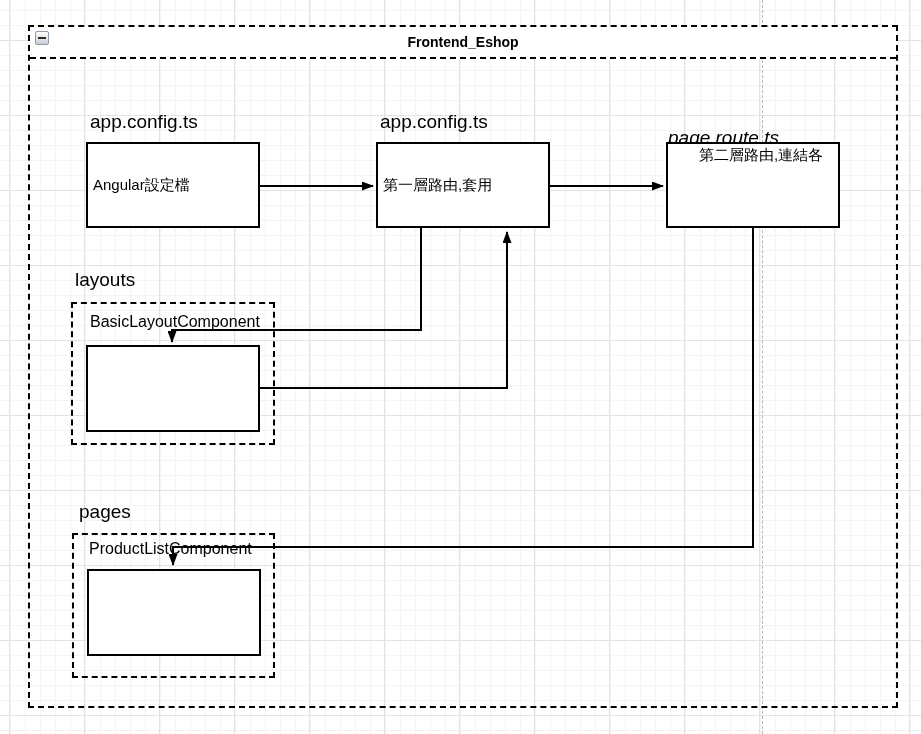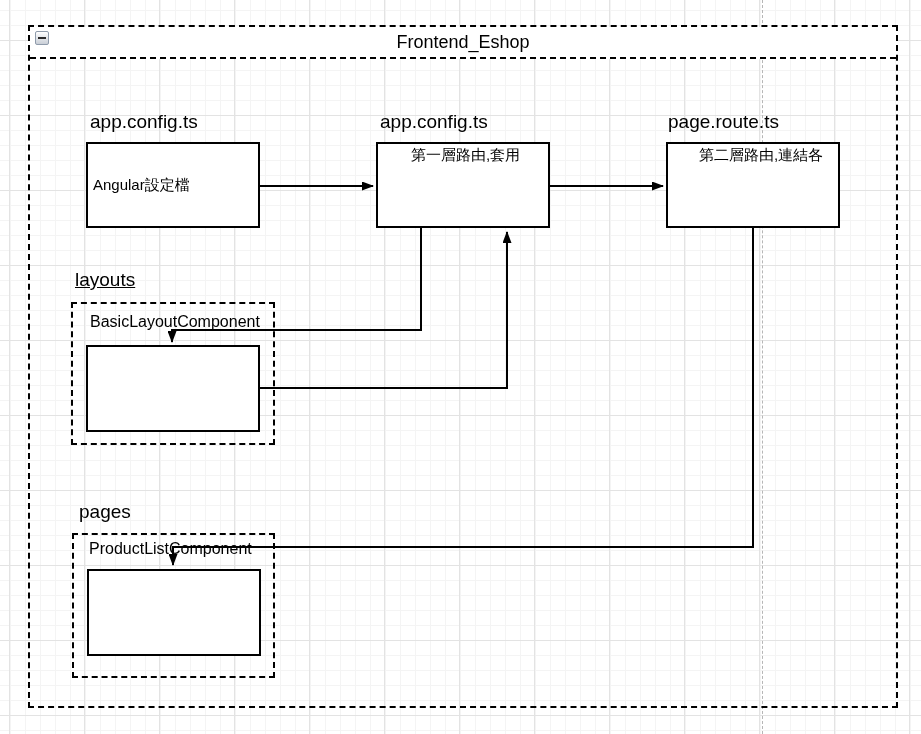--- a/index.html
+++ b/index.html
@@ -25,45 +25,45 @@
   }
 
   .frame {
     position: absolute; left: 28px; top: 25px; width: 870px; height: 683px;
     border: 2px dashed #000000;
   }
   .frame-titlebar {
     height: 32px; border-bottom: 2px dashed #000000; background: #ffffff;
     position: relative; display: flex; align-items: center; justify-content: center;
   }
-  .frame-title { font-weight: normal; font-size: 18px; }
+  .frame-title { font-weight: bold; font-size: 14px; }
   .collapse-btn {
     position: absolute; left: 5px; top: 4px; width: 14px; height: 14px;
     border: 1px solid #8f9bab; border-radius: 2px;
     background: linear-gradient(#ffffff, #c9ced6);
     display: flex; align-items: center; justify-content: center;
     cursor: pointer;
   }
   .minus-bar { width: 8px; height: 2px; background: #2b2b2b; }
 
   .node-label { position: absolute; font-size: 19px; white-space: nowrap; }
   #label-app-config { left: 90px;  top: 111px; }
   #label-app-route  { left: 380px; top: 111px; }
-  #label-page-route { left: 668px; top: 111px; }
-  #label-layouts    { left: 75px;  top: 269px; text-decoration: underline; }
+  #label-page-route { left: 668px; top: 127px; font-style: italic; }
+  #label-layouts    { left: 75px;  top: 269px; }
   #label-pages      { left: 79px;  top: 501px; }
 
   .box {
     position: absolute; background: #ffffff; border: 2px solid #000000;
     font-size: 15px; line-height: 22px;
   }
   #box-app-config { left: 86px;  top: 142px; width: 174px; height: 86px;
     display: flex; align-items: center; padding-left: 5px; }
   #box-app-route  { left: 376px; top: 142px; width: 174px; height: 86px;
-    display: flex; justify-content: center; padding-left: 5px; }
+    display: flex; flex-direction: column; justify-content: center; padding-left: 5px; }
   #box-page-route { left: 666px; top: 142px; width: 174px; height: 86px;
     display: flex; flex-direction: row; justify-content: center; padding-left: 16px; }
 
   .group { position: absolute; border: 2px dashed #000000; }
   #group-layouts { left: 71px; top: 302px; width: 204px; height: 143px; }
   #group-pages   { left: 72px; top: 533px; width: 203px; height: 145px; }
   .group-title { position: absolute; font-size: 16px; white-space: nowrap; text-align: center; }
   #group-layouts .group-title { left: 17px; top: 9px; }
   #group-pages   .group-title { left: 15px; top: 5px; }
   .inner-box {

